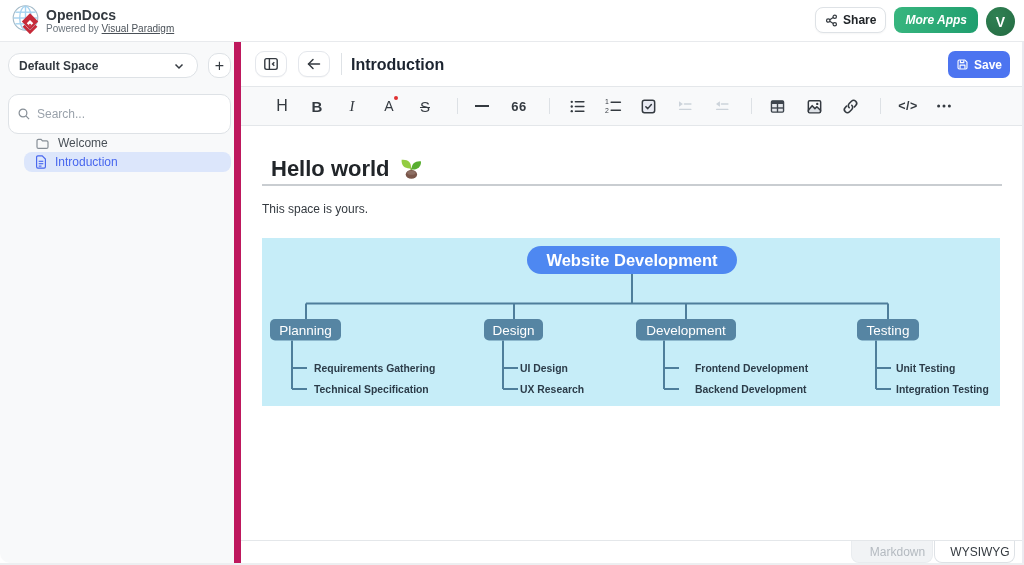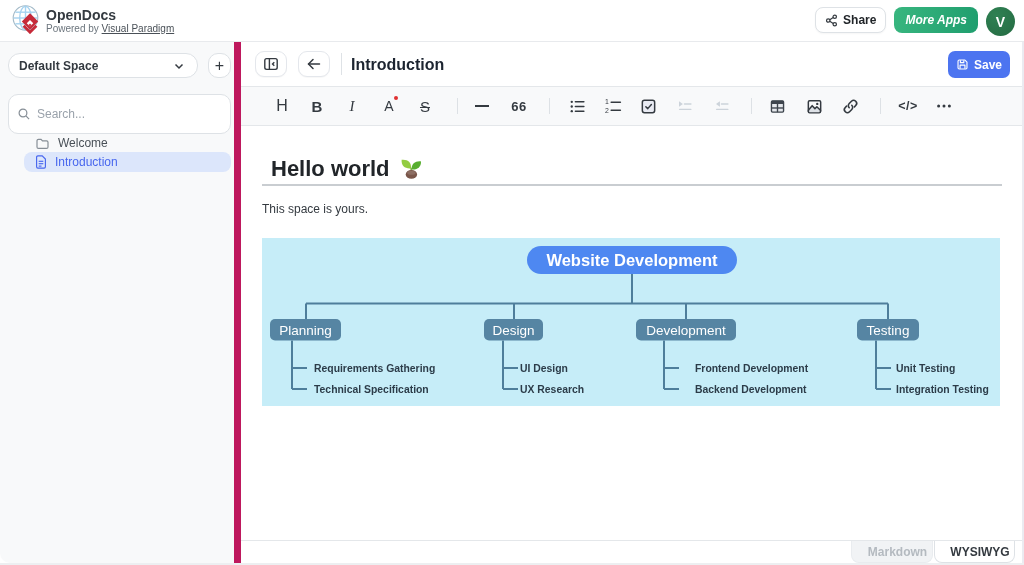--- a/index.html
+++ b/index.html
@@ -29,21 +29,21 @@
 .doctitle { position:absolute; left:110px; top:14px; font-size:16px; font-weight:bold; color:#1c2430; }
 .btn-save { position:absolute; right:12px; top:9px; height:27px; padding:0 8px; display:flex; align-items:center; gap:5px; background:#4c74f0; border-radius:7px; color:#fff; font-size:12px; font-weight:bold; }
 .toolbar { height:40px; background:#f8f9fa; border-top:1px solid #e4e7ea; border-bottom:1px solid #e4e7ea; position:relative; }
 .ti { position:absolute; top:0; height:38px; display:flex; align-items:center; justify-content:center; color:#343a40; }
 .tsep { position:absolute; top:11px; width:1px; height:16px; background:#dde1e5; }
 .content { position:relative; height:414px; }
 .h1 { position:absolute; left:30px; top:31px; font-size:22px; line-height:24px; font-weight:bold; color:#212529; display:flex; align-items:flex-start; gap:10px; }
 .rule { position:absolute; left:21px; top:58px; width:740px; height:2px; background:#c9cdd1; }
 .para { position:absolute; left:21px; top:76px; font-size:12px; color:#343a40; }
 .tabbar { position:absolute; left:0; right:0; bottom:0; height:23px; border-top:1px solid #e4e7ea; }
-.tab { position:absolute; top:0; height:22px; display:flex; align-items:center; justify-content:center; font-size:12px; font-weight:bold;padding-left:11px; }
+.tab { position:absolute; top:0; height:22px; display:flex; align-items:center; justify-content:center; font-size:12px; font-weight:normal;padding-left:11px; }
 .tab-md { right:89px; width:82px; background:#f1f3f5; border:1px solid #e9ecef; border-top:none; border-radius:0 0 8px 8px; color:#b4bac0; }
 .tab-wy { right:7px; width:81px; background:#fff; border:1px solid #dee2e6; border-top:none; border-radius:0 0 8px 8px; color:#343a40; }
 </style>
 </head>
 <body>
 <div class="header">
   <svg class="logo" viewBox="0 0 30 30">
     <circle cx="13.5" cy="14" r="12.3" fill="#fff" stroke="#a3bac8" stroke-width="1.1"></circle>
     <g stroke="#a5d2ef" stroke-width="1.4" fill="none">
       <ellipse cx="13.5" cy="14" rx="5.8" ry="11.6"></ellipse>

